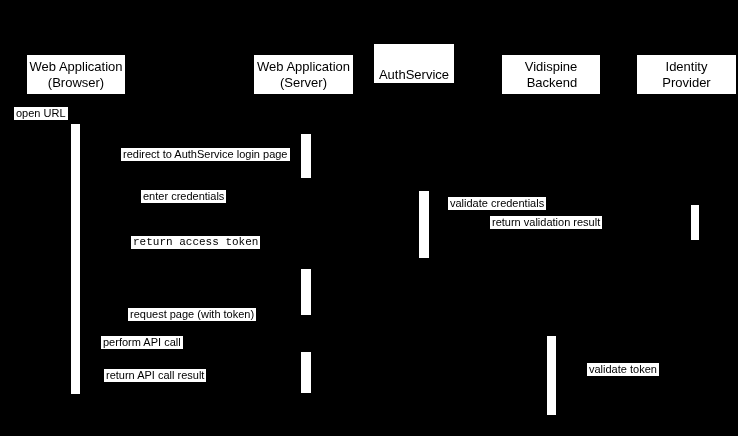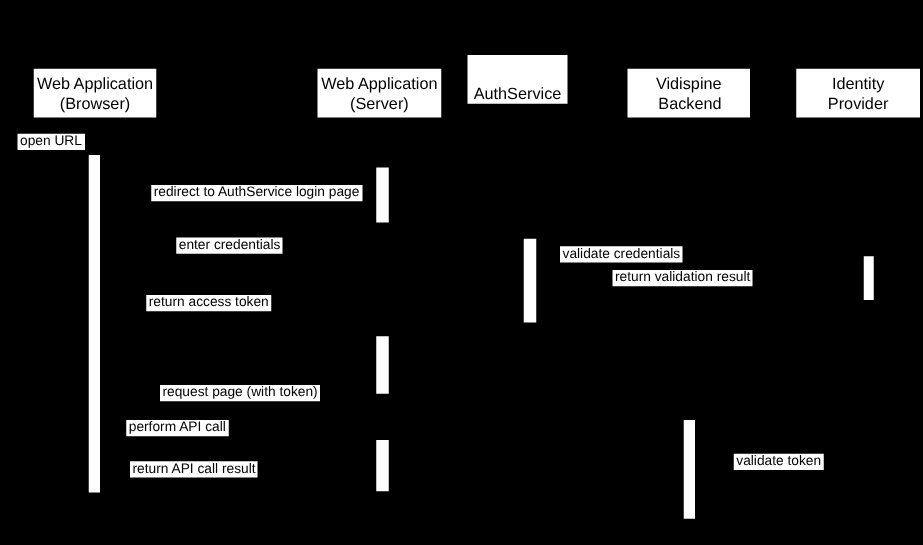--- a/index.html
+++ b/index.html
@@ -75,19 +75,19 @@
   <div class="activation" style="left:301px; top:352px; width:10px; height:41px;"></div>
   <div class="activation" style="left:419px; top:191px; width:10px; height:67px;"></div>
   <div class="activation" style="left:547px; top:336px; width:9px; height:79px;"></div>
   <div class="activation" style="left:691px; top:205px; width:8px; height:35px;"></div>
 
   <div class="msg-label" style="left:14px; top:107px;">open URL</div>
   <div class="msg-label" style="left:107px; top:148px;margin-left:14px;">redirect to AuthService login page</div>
   <div class="msg-label" style="left:141px; top:190px;">enter credentials</div>
   <div class="msg-label" style="left:448px; top:197px;">validate credentials</div>
   <div class="msg-label" style="left:446px; top:216px;margin-left:44px;">return validation result</div>
-  <div class="msg-label" style="left:117px; top:236px;">return access token</div>
+  <div class="msg-label" style="left:131px; top:236px;font-family:Liberation Mono, monospace;">return access token</div>
   <div class="msg-label" style="left:128px; top:260px;margin-top:48px;">request page (with token)</div>
   <div class="msg-label" style="left:101px; top:336px;">perform API call</div>
   <div class="msg-label" style="left:587px; top:363px;">validate token</div>
   <div class="msg-label" style="left:104px; top:369px;">return API call result</div>
 
 </div>
 
 </body></html>

